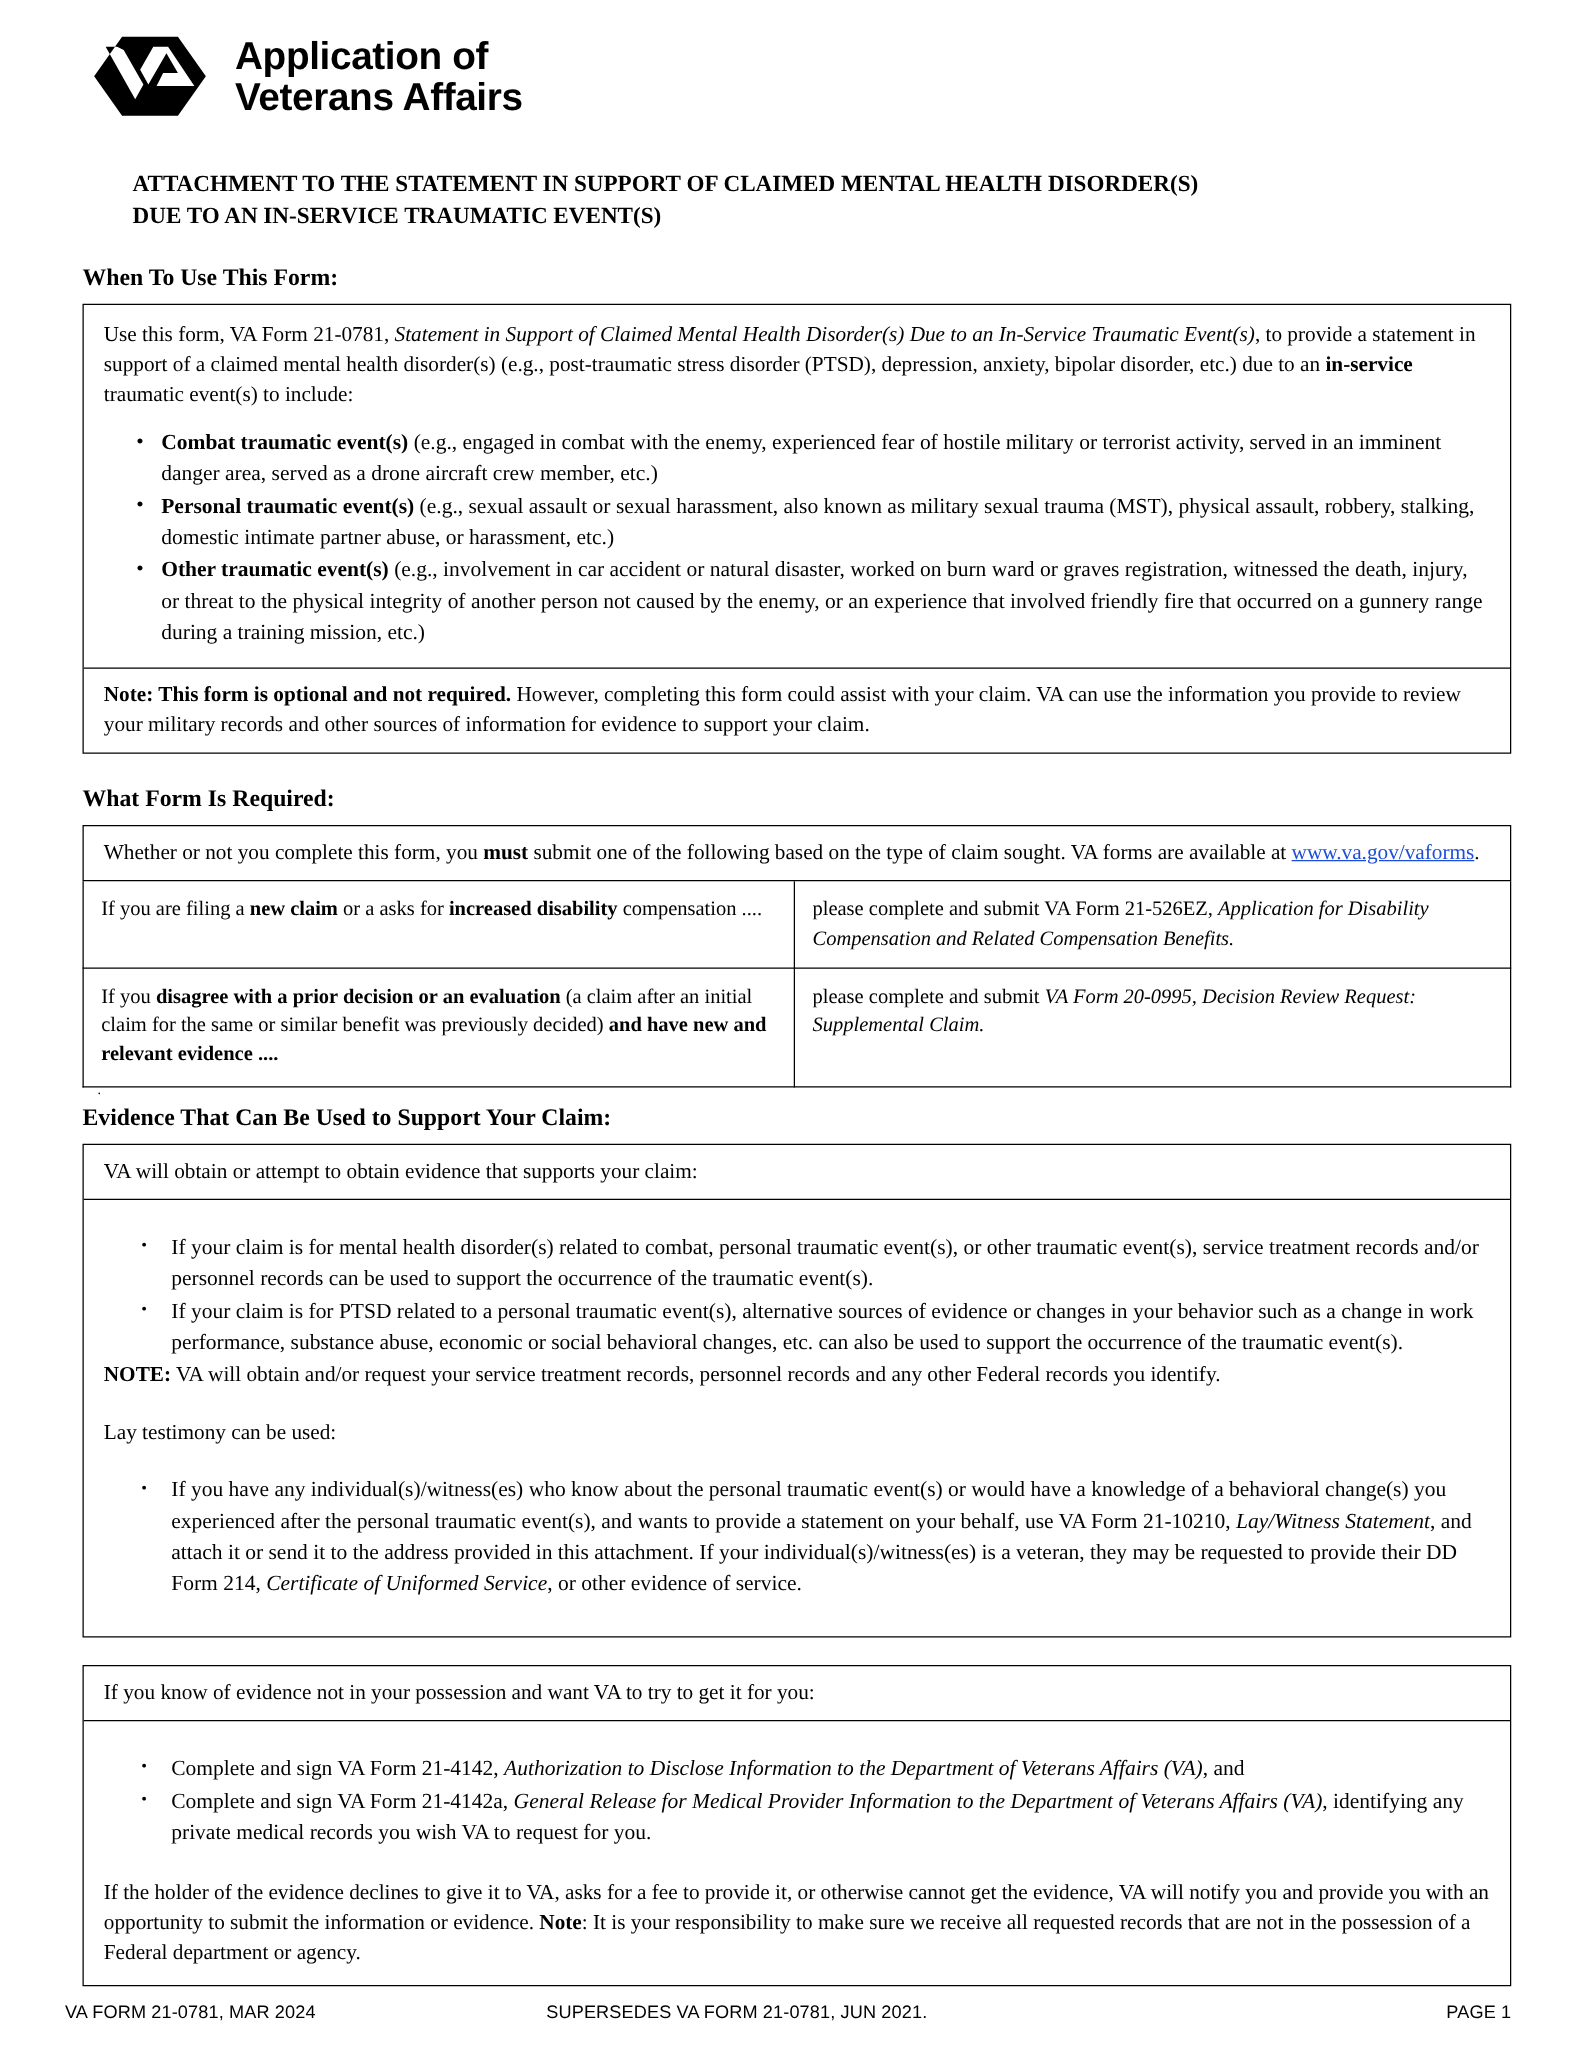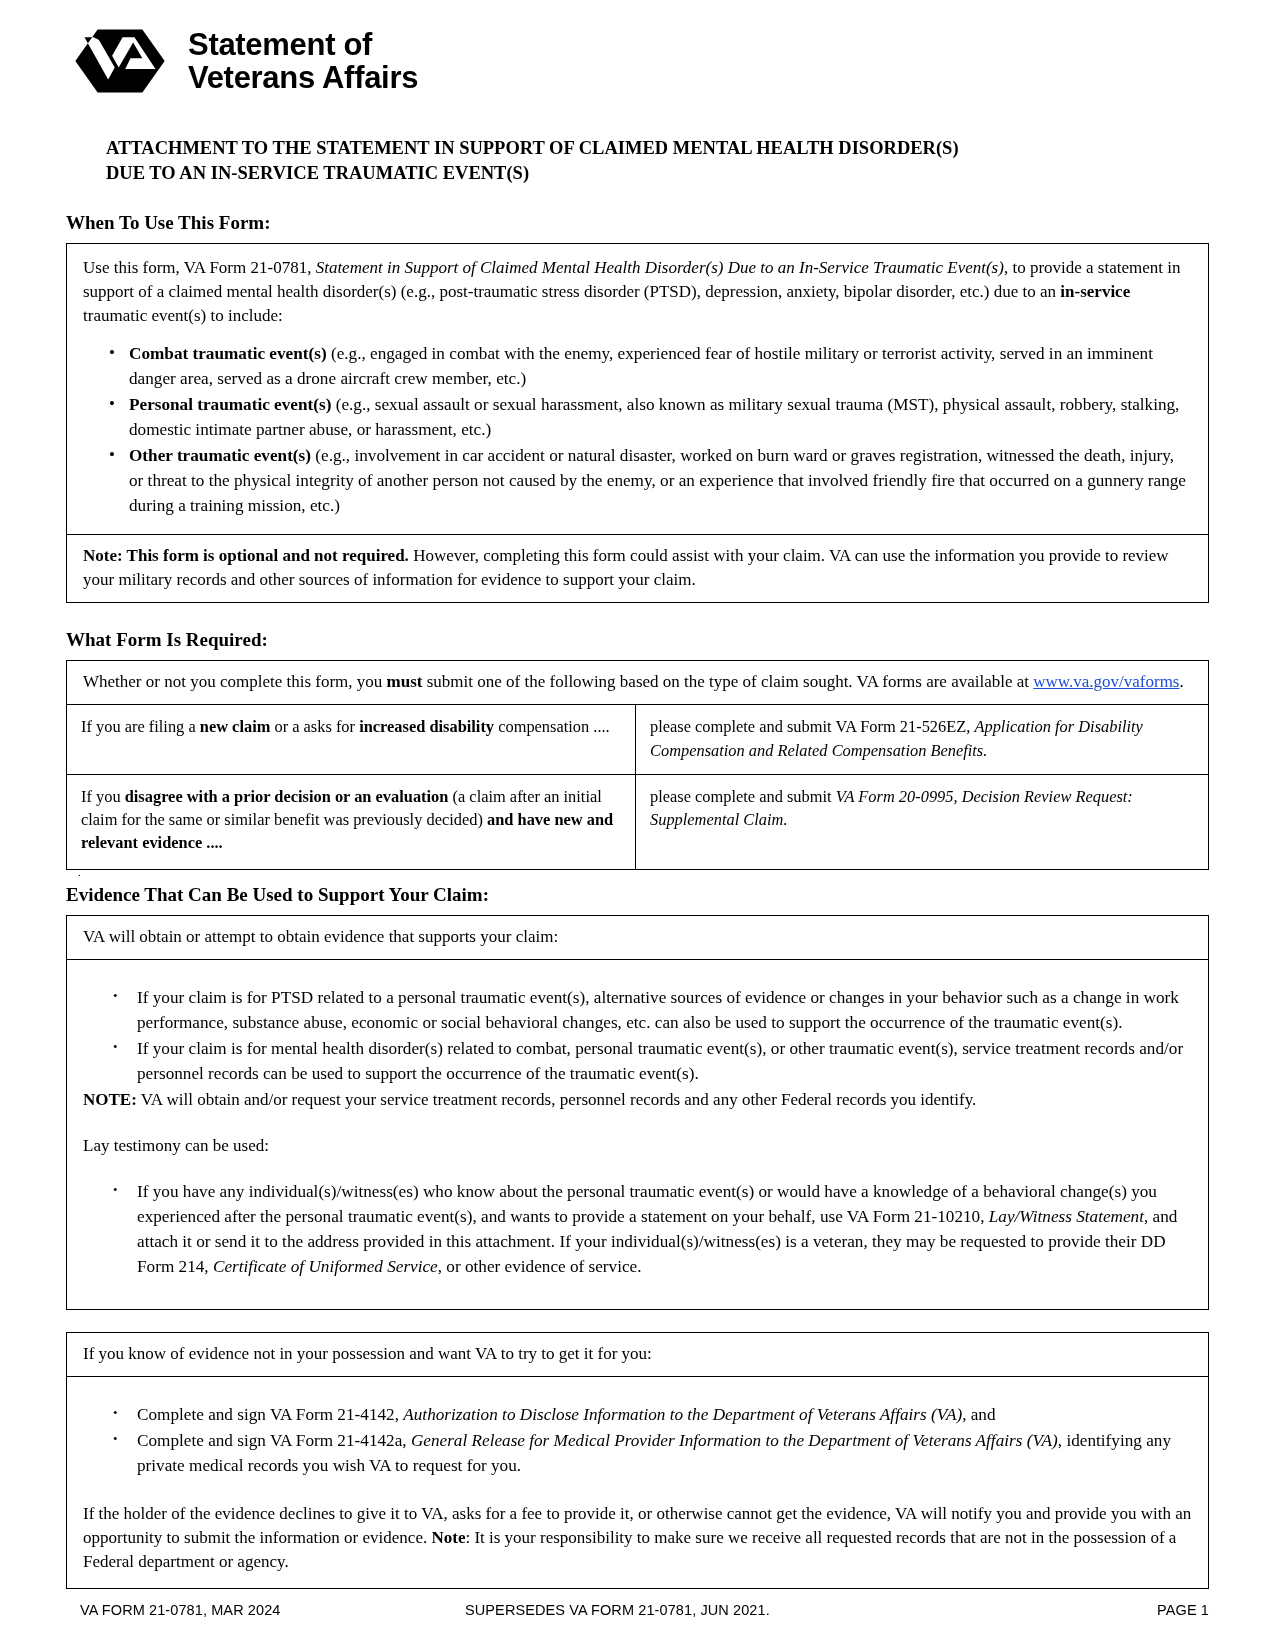--- a/index.html
+++ b/index.html
@@ -139,21 +139,21 @@
     font-size: 16.4px;
     line-height: 1.42;
   }
   .req-table td.col-left { width: 540px; }
   .req-table tr.first td { border-top: none; }
   .req-table td.cell-tall { height: 72px; }
 
   
   .footer {
     position: absolute;
-    left: 80px;
+    left: 52px;
     right: 66px;
     bottom: 32px;
     display: flex;
     font-family: "Liberation Sans", sans-serif;
     font-size: 14.5px;
     letter-spacing: 0.1px;
   }
   .footer .f-left { flex: 0 0 385px; text-align: left; }
   .footer .f-center { flex: 1 1 auto; text-align: left; }
   .footer .f-right { flex: 0 0 90px; text-align: right; }
@@ -163,21 +163,21 @@
 </head>
 <body>
 
 <div class="page">
 
   <div class="header">
     <svg class="va-logo-mark" viewBox="0 0 140 100" aria-hidden="true">
       <path fill="#000" d="M36 2 H104 L138 50 L104 98 H36 L2 50 Z M30 14 L16 14 L52 78 L62 60 L38 18 Z M74 14 L58 42 L68 60 L90 22 L104 46 L86 46 L78 62 L124 62 L92 14 Z"></path>
     </svg>
     <div class="va-wordmark">
-      <div>Statement of</div>
+      <div>Application of</div>
       <div>Veterans Affairs</div>
     </div>
   </div>
 
   <div class="doc-title">
     <span>ATTACHMENT TO THE STATEMENT IN SUPPORT OF CLAIMED MENTAL HEALTH DISORDER(S)</span>
     <span class="line2">DUE TO AN IN-SERVICE TRAUMATIC EVENT(S)</span>
   </div>
 
   <div class="section-heading">When To Use This Form:</div>
@@ -225,22 +225,22 @@
   <div class="section-heading" style="margin-top:6px;">Evidence That Can Be Used to Support Your Claim:</div>
 
   <div class="box">
     <div class="box-pad-tight">
       <p class="body">VA will obtain or attempt to obtain evidence that supports your claim:</p>
     </div>
 
     <div class="box-sep box-pad">
       <div class="spacer-sm"></div>
       <ul class="bullets small-dot">
+        <li>If your claim is for mental health disorder(s) related to combat, personal traumatic event(s), or other traumatic event(s), service treatment records and/or personnel records can be used to support the occurrence of the traumatic event(s).</li>
         <li>If your claim is for PTSD related to a personal traumatic event(s), alternative sources of evidence or changes in your behavior such as a change in work performance, substance abuse, economic or social behavioral changes, etc. can also be used to support the occurrence of the traumatic event(s).</li>
-        <li>If your claim is for mental health disorder(s) related to combat, personal traumatic event(s), or other traumatic event(s), service treatment records and/or personnel records can be used to support the occurrence of the traumatic event(s).</li>
       </ul>
       <p class="body"><b>NOTE:</b><span> VA will obtain and/or request your service treatment records, personnel records and any other Federal records you identify.</span></p>
 
       <div class="spacer-md"></div>
 
       <p class="body">Lay testimony can be used:</p>
 
       <div class="spacer-md"></div>
 
       <ul class="bullets small-dot">

